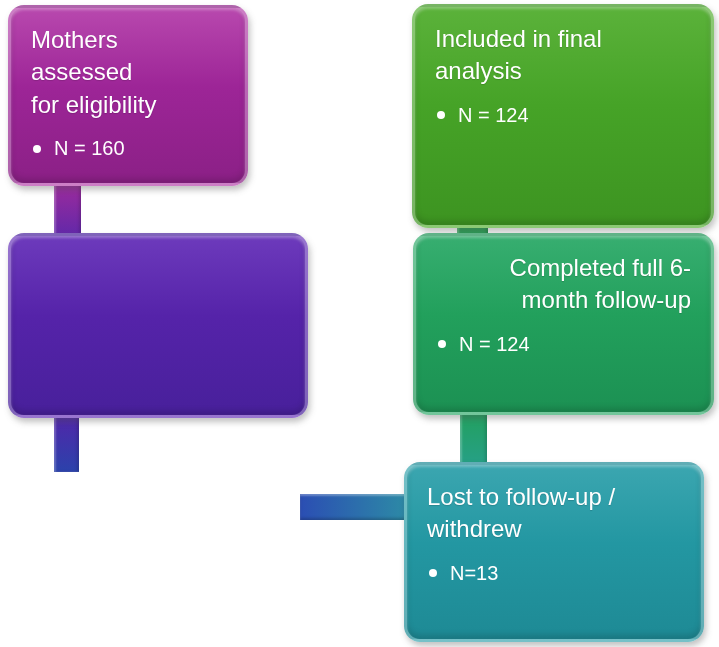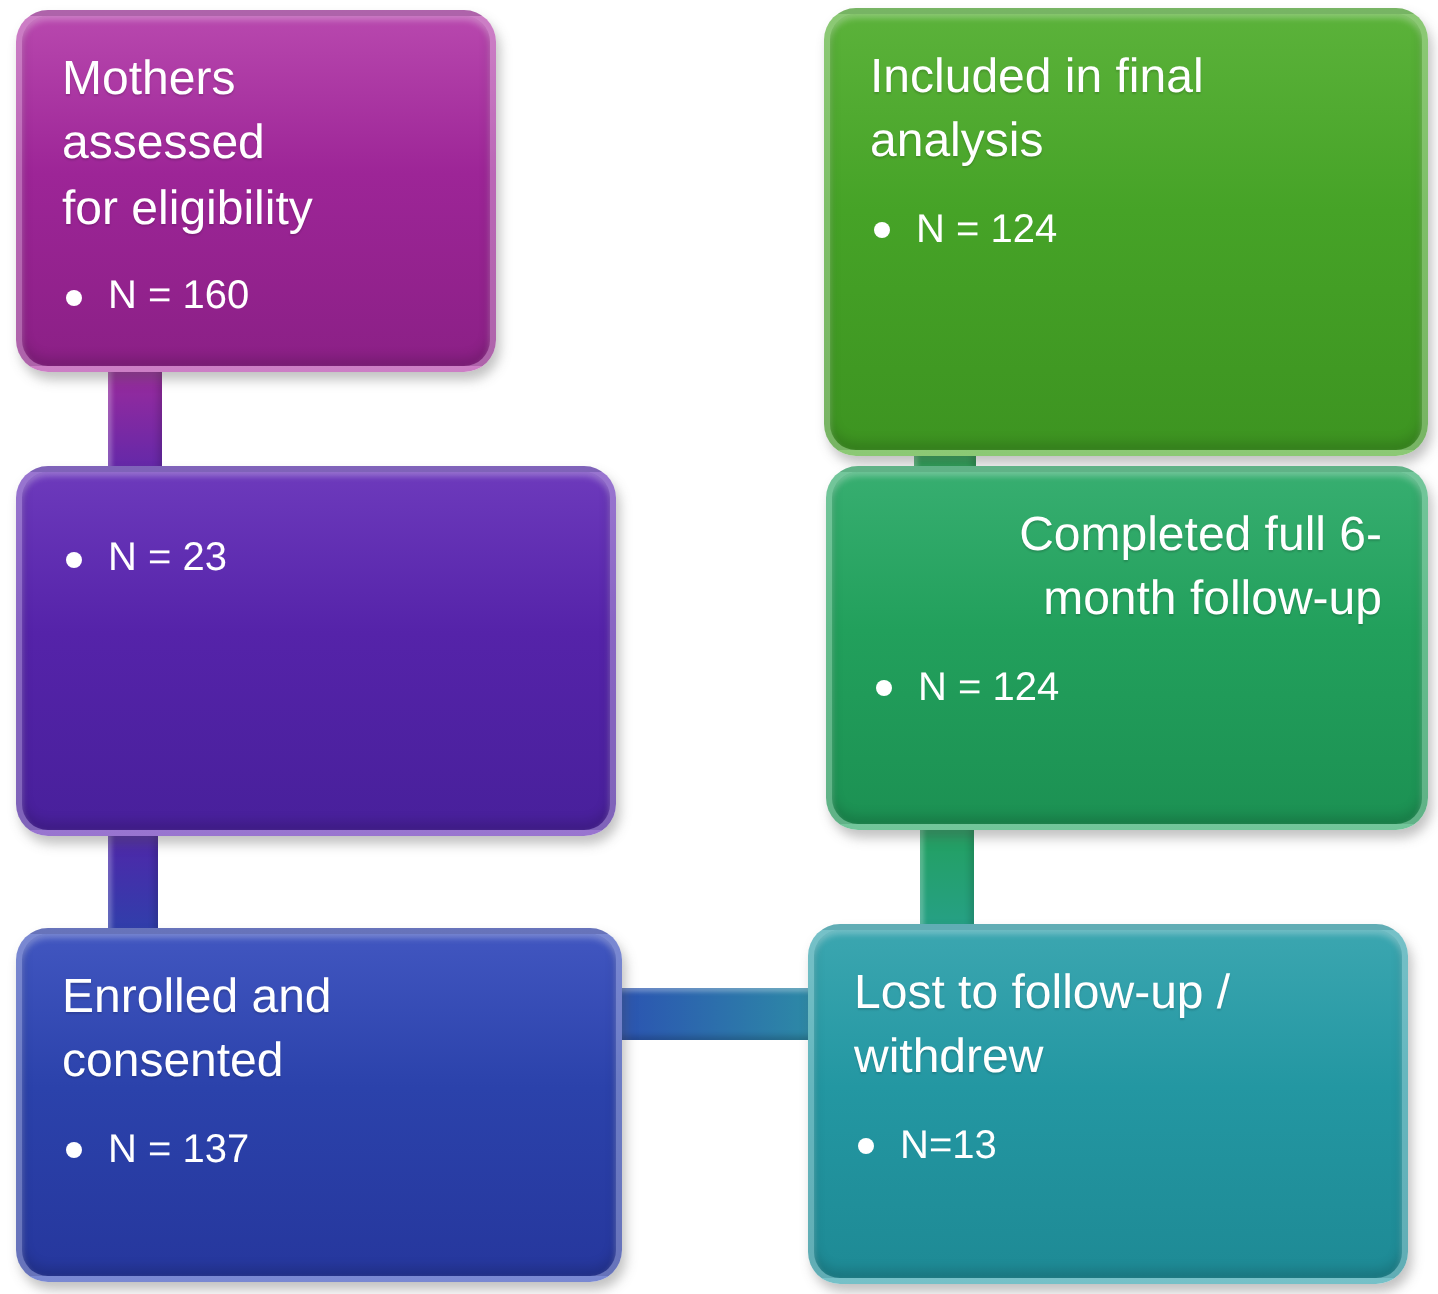--- a/index.html
+++ b/index.html
@@ -77,34 +77,22 @@
   <div class="box pos1 c-magenta">
     <div class="title">Mothers assessed
 for eligibility</div>
     <div class="bullet">
       <span class="dot"></span>
       <span>N = 160</span>
     </div>
   </div>
 
   <div class="box pos2 c-purple">
-    <div class="bullet">
-      <span class="dot"></span>
-      <span>N = 23</span>
-    </div>
   </div>
 
-  <div class="box pos3 c-blue">
-    <div class="title">Enrolled and
-consented</div>
-    <div class="bullet">
-      <span class="dot"></span>
-      <span>N = 137</span>
-    </div>
-  </div>
 
   <div class="box pos4 c-green">
     <div class="title">Included in final
 analysis</div>
     <div class="bullet">
       <span class="dot"></span>
       <span>N = 124</span>
     </div>
   </div>
 

